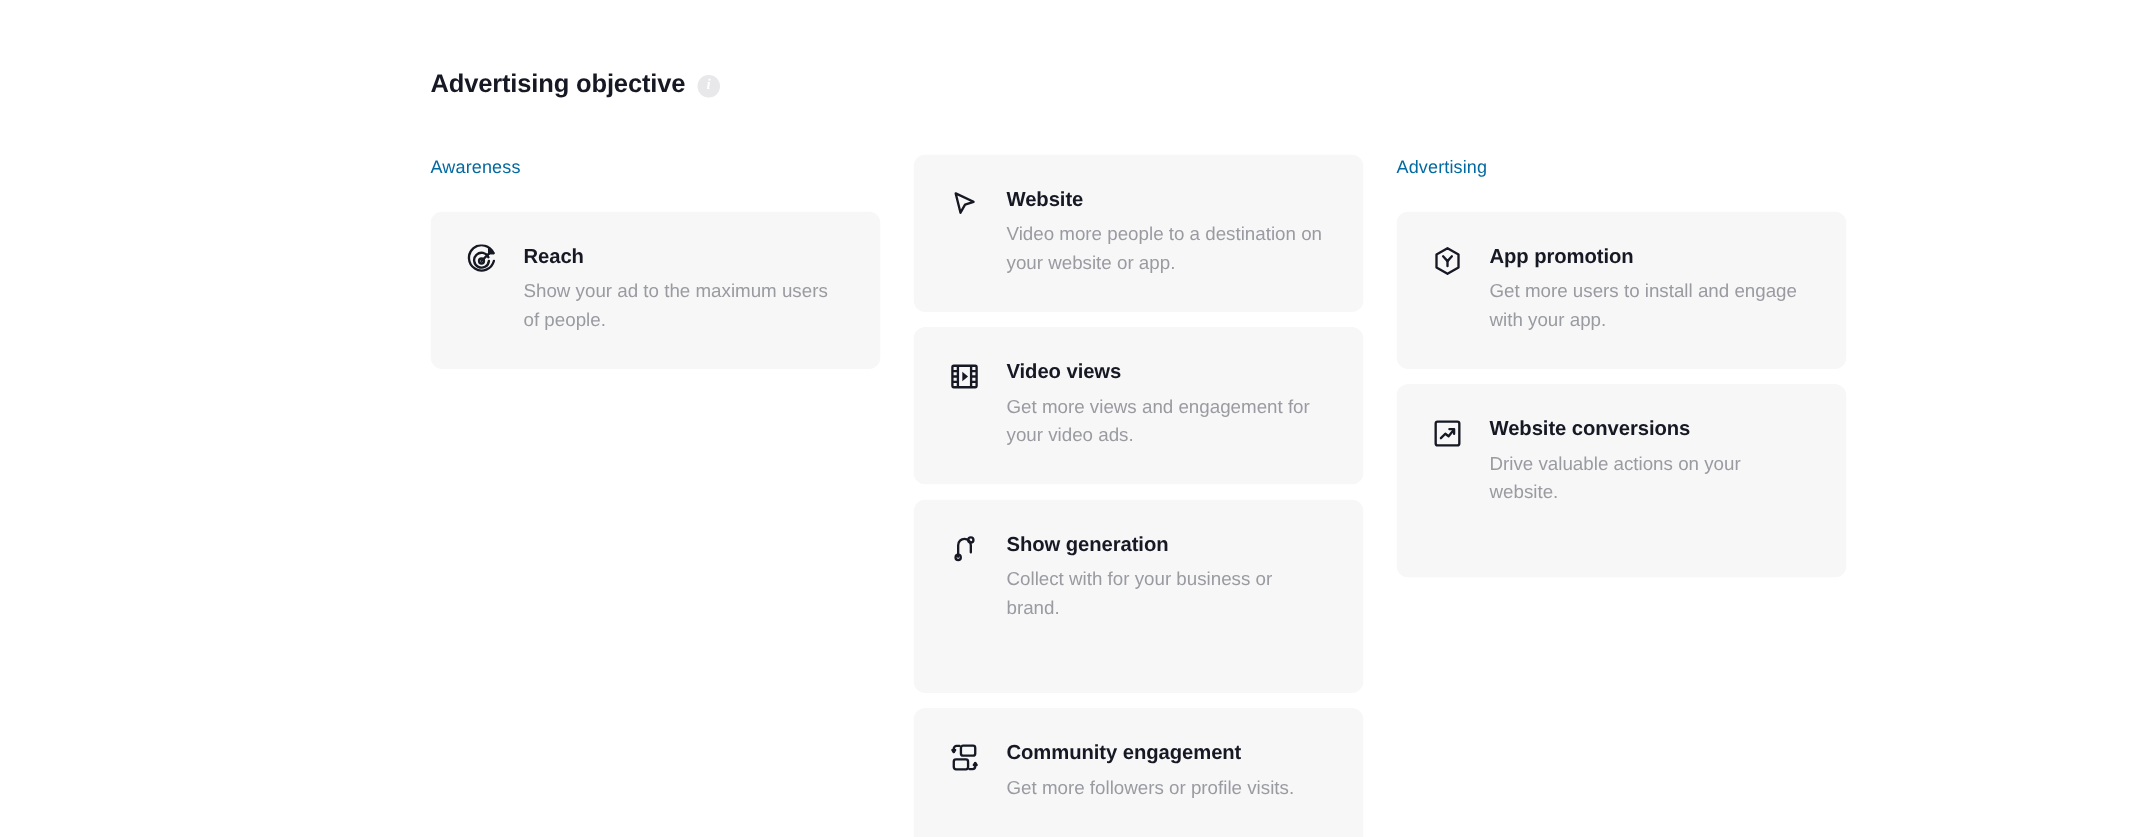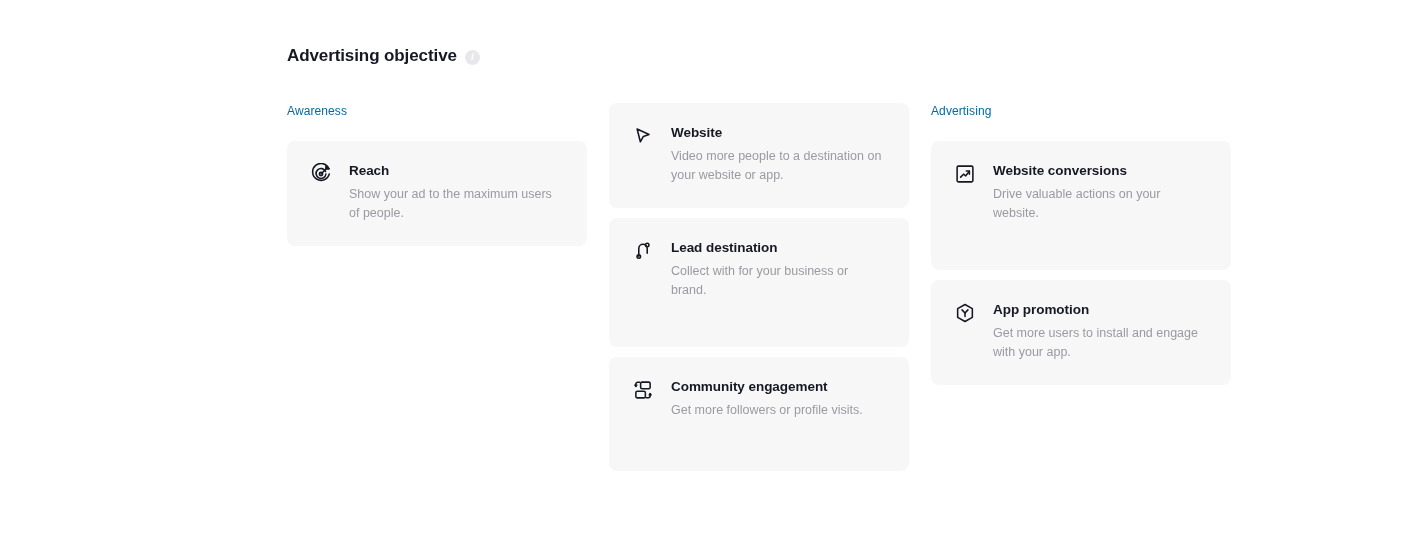--- a/index.html
+++ b/index.html
@@ -170,31 +170,45 @@
             <svg viewBox="0 0 24 24" fill="none" stroke="currentColor" stroke-width="1.7" stroke-linecap="round" stroke-linejoin="round">
               <path d="M5.6 4.3 L18.6 10.4 L12.4 12.5 L9.1 18.3 Z"></path>
             </svg>
           </span>
           <div class="card-body">
             <div class="card-title">Website</div>
             <div class="card-desc">Video more people to a destination on your website or app.</div>
           </div>
         </div>
 
+        <div class="card two-line">
+          <span class="card-icon">
+            <svg viewBox="0 0 24 24" fill="none" stroke="currentColor" stroke-width="1.7" stroke-linejoin="round">
+              <rect x="3.2" y="4.2" width="17.6" height="15.6" rx="1"></rect>
+              <path d="M7.2 4.2v15.6M16.8 4.2v15.6"></path>
+              <path d="M3.2 8.1h4M3.2 12h4M3.2 15.9h4M16.8 8.1h4M16.8 12h4M16.8 15.9h4"></path>
+              <path d="M10.4 8.6l4.2 3.4-4.2 3.4z" fill="currentColor" stroke="none"></path>
+            </svg>
+          </span>
+          <div class="card-body">
+            <div class="card-title">Video views</div>
+            <div class="card-desc">Get more views and engagement for your video ads.</div>
+          </div>
+        </div>
 
         <div class="card tall">
           <span class="card-icon">
             <svg viewBox="0 0 24 24" fill="none" stroke="currentColor" stroke-width="1.7" stroke-linecap="round" stroke-linejoin="round">
               <path d="M7.4 17.6V9.2a4.6 4.6 0 0 1 9.2 0v5.2"></path>
               <circle cx="7.4" cy="18.1" r="1.9"></circle>
               <circle cx="16.6" cy="5.4" r="1.9"></circle>
             </svg>
           </span>
           <div class="card-body">
-            <div class="card-title">Lead destination</div>
+            <div class="card-title">Show generation</div>
             <div class="card-desc">Collect with for your business or brand.</div>
           </div>
         </div>
 
         <div class="card xtall">
           <span class="card-icon">
             <svg viewBox="0 0 24 24" fill="none" stroke="currentColor" stroke-width="1.7" stroke-linecap="round" stroke-linejoin="round">
               <rect x="9.4" y="3.4" width="10.4" height="7.2" rx="1.6"></rect>
               <rect x="4.2" y="13.4" width="10.4" height="7.2" rx="1.6"></rect>
               <path d="M8.4 3.6H6.2a2 2 0 0 0-2 2v2.2"></path>
@@ -209,45 +223,45 @@
           </div>
         </div>
 
       </div>
     </div>
 
     <div class="column">
       <div class="column-label">Advertising</div>
       <div class="cards">
 
+        <div class="card two-line">
+          <span class="card-icon">
+            <svg viewBox="0 0 24 24" fill="none" stroke="currentColor" stroke-width="1.7" stroke-linecap="round" stroke-linejoin="round">
+              <path d="M12 2.7 20 7.3v9.4L12 21.3 4 16.7V7.3z"></path>
+              <path d="M8.8 8.6 12 12.1l3.2-3.5"></path>
+              <path d="M12 12.1v3.6"></path>
+            </svg>
+          </span>
+          <div class="card-body">
+            <div class="card-title">App promotion</div>
+            <div class="card-desc">Get more users to install and engage with your app.</div>
+          </div>
+        </div>
+
         <div class="card tall">
           <span class="card-icon">
             <svg viewBox="0 0 24 24" fill="none" stroke="currentColor" stroke-width="1.7" stroke-linecap="round" stroke-linejoin="round">
               <rect x="3.4" y="3.4" width="17.2" height="17.2" rx="1.4"></rect>
               <path d="M7.2 15.4 10.4 12.2 12.8 14 16.6 9.2"></path>
               <path d="M13.4 8.8h3.4v3.4"></path>
             </svg>
           </span>
           <div class="card-body">
             <div class="card-title">Website conversions</div>
             <div class="card-desc">Drive valuable actions on your website.</div>
           </div>
         </div>
 
-        <div class="card two-line">
-          <span class="card-icon">
-            <svg viewBox="0 0 24 24" fill="none" stroke="currentColor" stroke-width="1.7" stroke-linecap="round" stroke-linejoin="round">
-              <path d="M12 2.7 20 7.3v9.4L12 21.3 4 16.7V7.3z"></path>
-              <path d="M8.8 8.6 12 12.1l3.2-3.5"></path>
-              <path d="M12 12.1v3.6"></path>
-            </svg>
-          </span>
-          <div class="card-body">
-            <div class="card-title">App promotion</div>
-            <div class="card-desc">Get more users to install and engage with your app.</div>
-          </div>
-        </div>
-
       </div>
     </div>
 
   </div>
 </div>
 
 </body></html>

